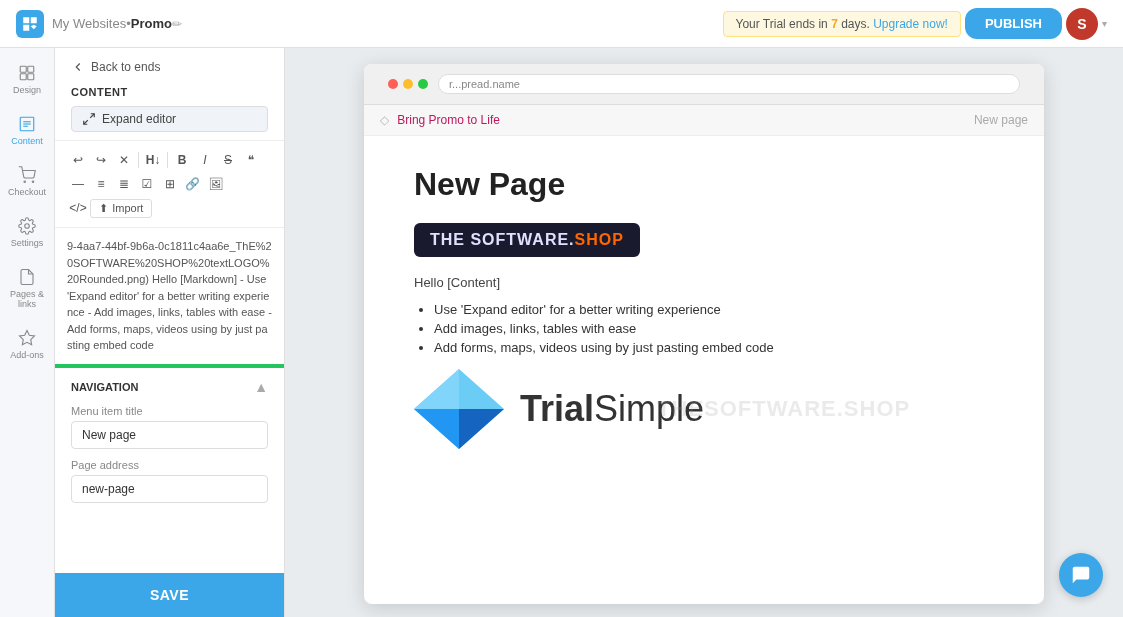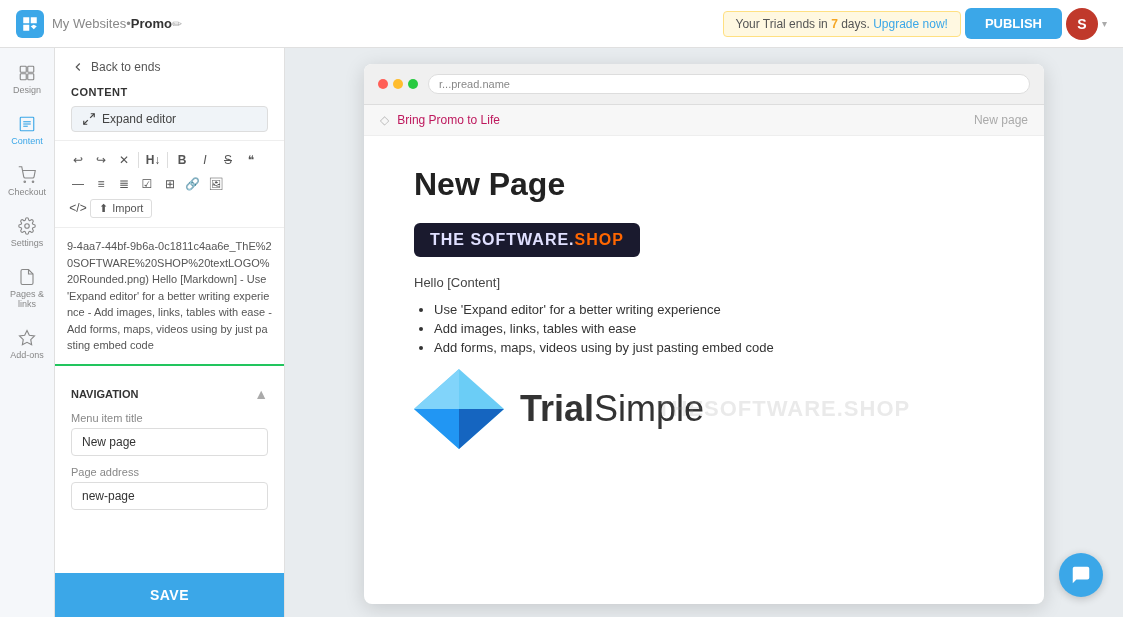--- a/index.html
+++ b/index.html
@@ -10,21 +10,21 @@
     .top-bar-left { display: flex; align-items: center; gap: 8px; }
     .logo-icon { width: 28px; height: 28px; background: #3ba7e8; border-radius: 6px; display: flex; align-items: center; justify-content: center; }
     .logo-icon svg { width: 18px; height: 18px; fill: white; }
     .breadcrumb { font-size: 13px; color: #888; display: flex; align-items: center; }
     .breadcrumb span.bold { font-weight: 600; color: #333; }
     .breadcrumb .edit-icon { color: #aaa; font-size: 12px; cursor: pointer; }
     .top-bar-right { display: flex; align-items: center; gap: 4px; }
     .trial-banner { background: #fff8e1; border: 1px solid #ffe082; border-radius: 4px; padding: 5px 12px; font-size: 12px; color: #555; }
     .trial-banner b { color: #f5a623; }
     .trial-banner a { color: #3ba7e8; text-decoration: none; }
-    .publish-btn { background: #3ba7e8; color: white; border: none; border-radius: 6px; padding: 8px 20px; font-size: 13px; font-weight: 600; cursor: pointer; }
+    .publish-btn { background: #3ba7e8; color: white; border: none; border-radius: 12px; padding: 8px 20px; font-size: 13px; font-weight: 600; cursor: pointer; }
     .avatar { width: 32px; height: 32px; border-radius: 50%; background: #c0392b; display: flex; align-items: center; justify-content: center; color: white; font-size: 14px; font-weight: 600; cursor: pointer; }
     .avatar-chevron { color: #aaa; font-size: 10px; cursor: pointer; }
 
     
     .main-layout { display: flex; height: calc(617px - 48px); }
 
     
     .left-nav { width: 55px; background: #f5f7fa; border-right: 1px solid #e0e0e0; display: flex; flex-direction: column; align-items: center; padding-top: 8px; gap: 4px; }
     .nav-item { display: flex; flex-direction: column; align-items: center; padding: 8px 6px; cursor: pointer; border-radius: 6px; width: 48px; color: #888; font-size: 10px; gap: 3px; }
     .nav-item.active { color: #3ba7e8; }
@@ -44,35 +44,35 @@
     .editor-toolbar { padding: 8px 12px; border-top: 1px solid #eee; border-bottom: 1px solid #eee; display: flex; flex-wrap: wrap; gap: 2px; align-items: center; }
     .toolbar-btn { background: none; border: none; width: 22px; height: 22px; display: flex; align-items: center; justify-content: center; cursor: pointer; color: #555; border-radius: 3px; font-size: 12px; }
     .toolbar-sep { width: 1px; height: 16px; background: #ddd; margin: 0 2px; }
     .toolbar-import { display: flex; align-items: center; gap: 4px; background: none; border: 1px solid #ddd; border-radius: 3px; padding: 2px 8px; font-size: 11px; cursor: pointer; color: #555; }
 
     
     .editor-content { flex: 1; overflow-y: auto; padding: 10px 12px; font-size: 11px; color: #333; line-height: 1.5; }
     .editor-text { word-break: break-all; color: #555; }
 
     
-    .nav-section { border-top: 2px solid #22c55e; padding: 20px 16px; }
+    .nav-section { border-top: 4px solid #22c55e; padding: 11px 16px; }
     .nav-section-header { display: flex; align-items: center; justify-content: space-between; margin-bottom: 10px; }
     .nav-section-title { font-size: 11px; font-weight: 700; color: #333; text-transform: uppercase; }
     .nav-collapse-btn { background: none; border: none; cursor: pointer; color: #aaa; font-size: 14px; }
     .form-group { margin-bottom: 10px; }
     .form-label { font-size: 11px; color: #888; margin-bottom: 4px; display: block; }
     .form-input { width: 100%; border: 1px solid #ddd; border-radius: 4px; padding: 6px 10px; font-size: 12px; color: #333; outline: none; }
 
     
     .save-btn { background: #3ba7e8; color: white; border: none; width: 100%; padding: 14px; font-size: 14px; font-weight: 700; cursor: pointer; letter-spacing: 0.5px; }
 
     
     .preview-area { flex: 1; background: #e8ecef; display: flex; align-items: flex-start; justify-content: center; padding: 16px; overflow: hidden; }
     .browser-window { background: #fff; border-radius: 8px; box-shadow: 0 4px 20px rgba(0,0,0,0.15); width: 100%; max-width: 680px; min-height: 540px; overflow: hidden; }
-    .browser-chrome { background: #f0f0f0; padding: 10px 14px; display: flex; align-items: center; gap: 10px; border-bottom: 1px solid #ddd; }
+    .browser-chrome { background: #f0f0f0; padding: 10px 24px; display: flex; align-items: center; gap: 10px; border-bottom: 1px solid #ddd; }
     .browser-dots { display: flex; gap: 5px; }
     .dot { width: 10px; height: 10px; border-radius: 50%; }
     .dot-red { background: #ff5f57; }
     .dot-yellow { background: #ffbd2e; }
     .dot-green { background: #28ca41; }
     .address-bar { flex: 1; background: white; border: 1px solid #ddd; border-radius: 10px; padding: 3px 10px; font-size: 11px; color: #888; }
     .browser-tabs { background: #f7f7f7; border-bottom: 1px solid #eee; padding: 8px 16px; display: flex; align-items: center; justify-content: space-between; }
     .page-breadcrumb { display: flex; align-items: center; gap: 8px; font-size: 12px; color: #888; }
     .page-breadcrumb-icon { color: #bbb; }
     .page-breadcrumb-text { color: #be185d; }

